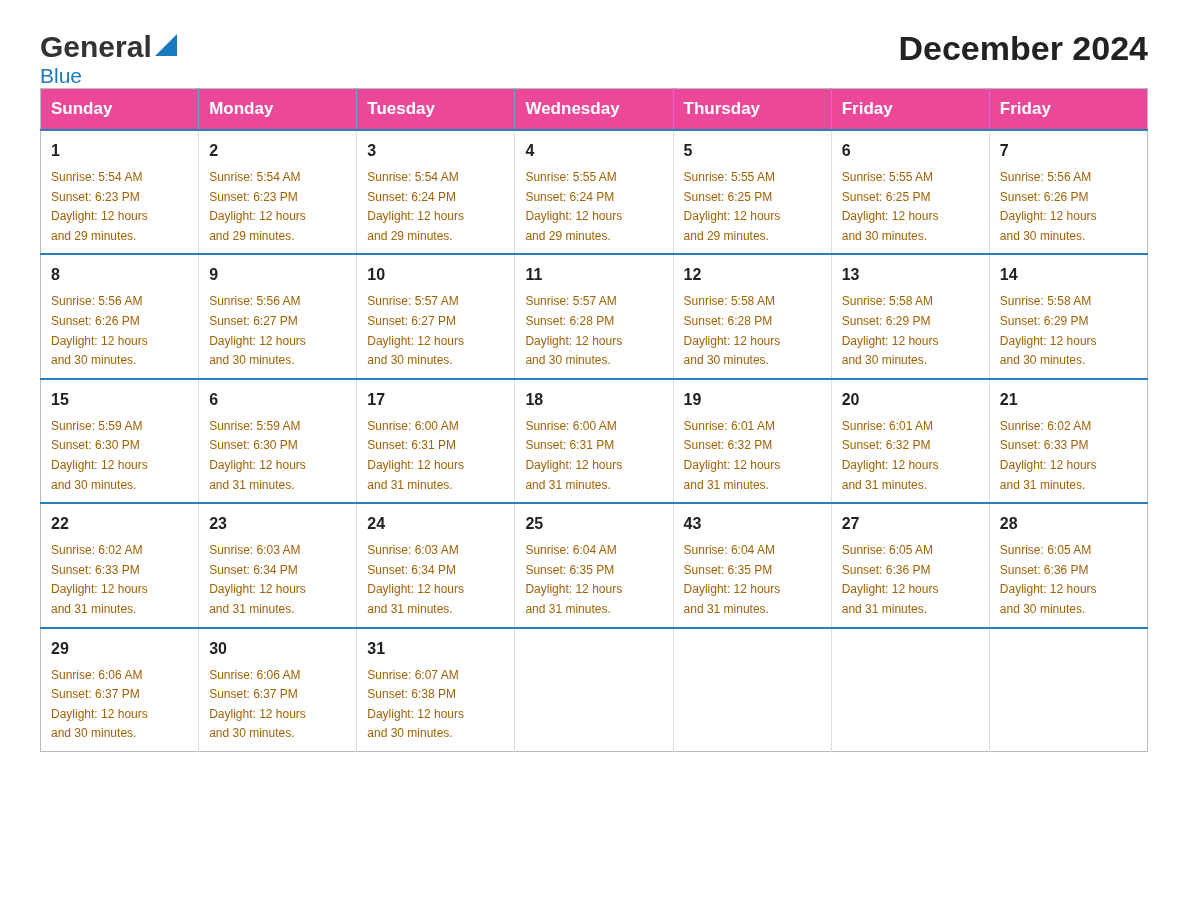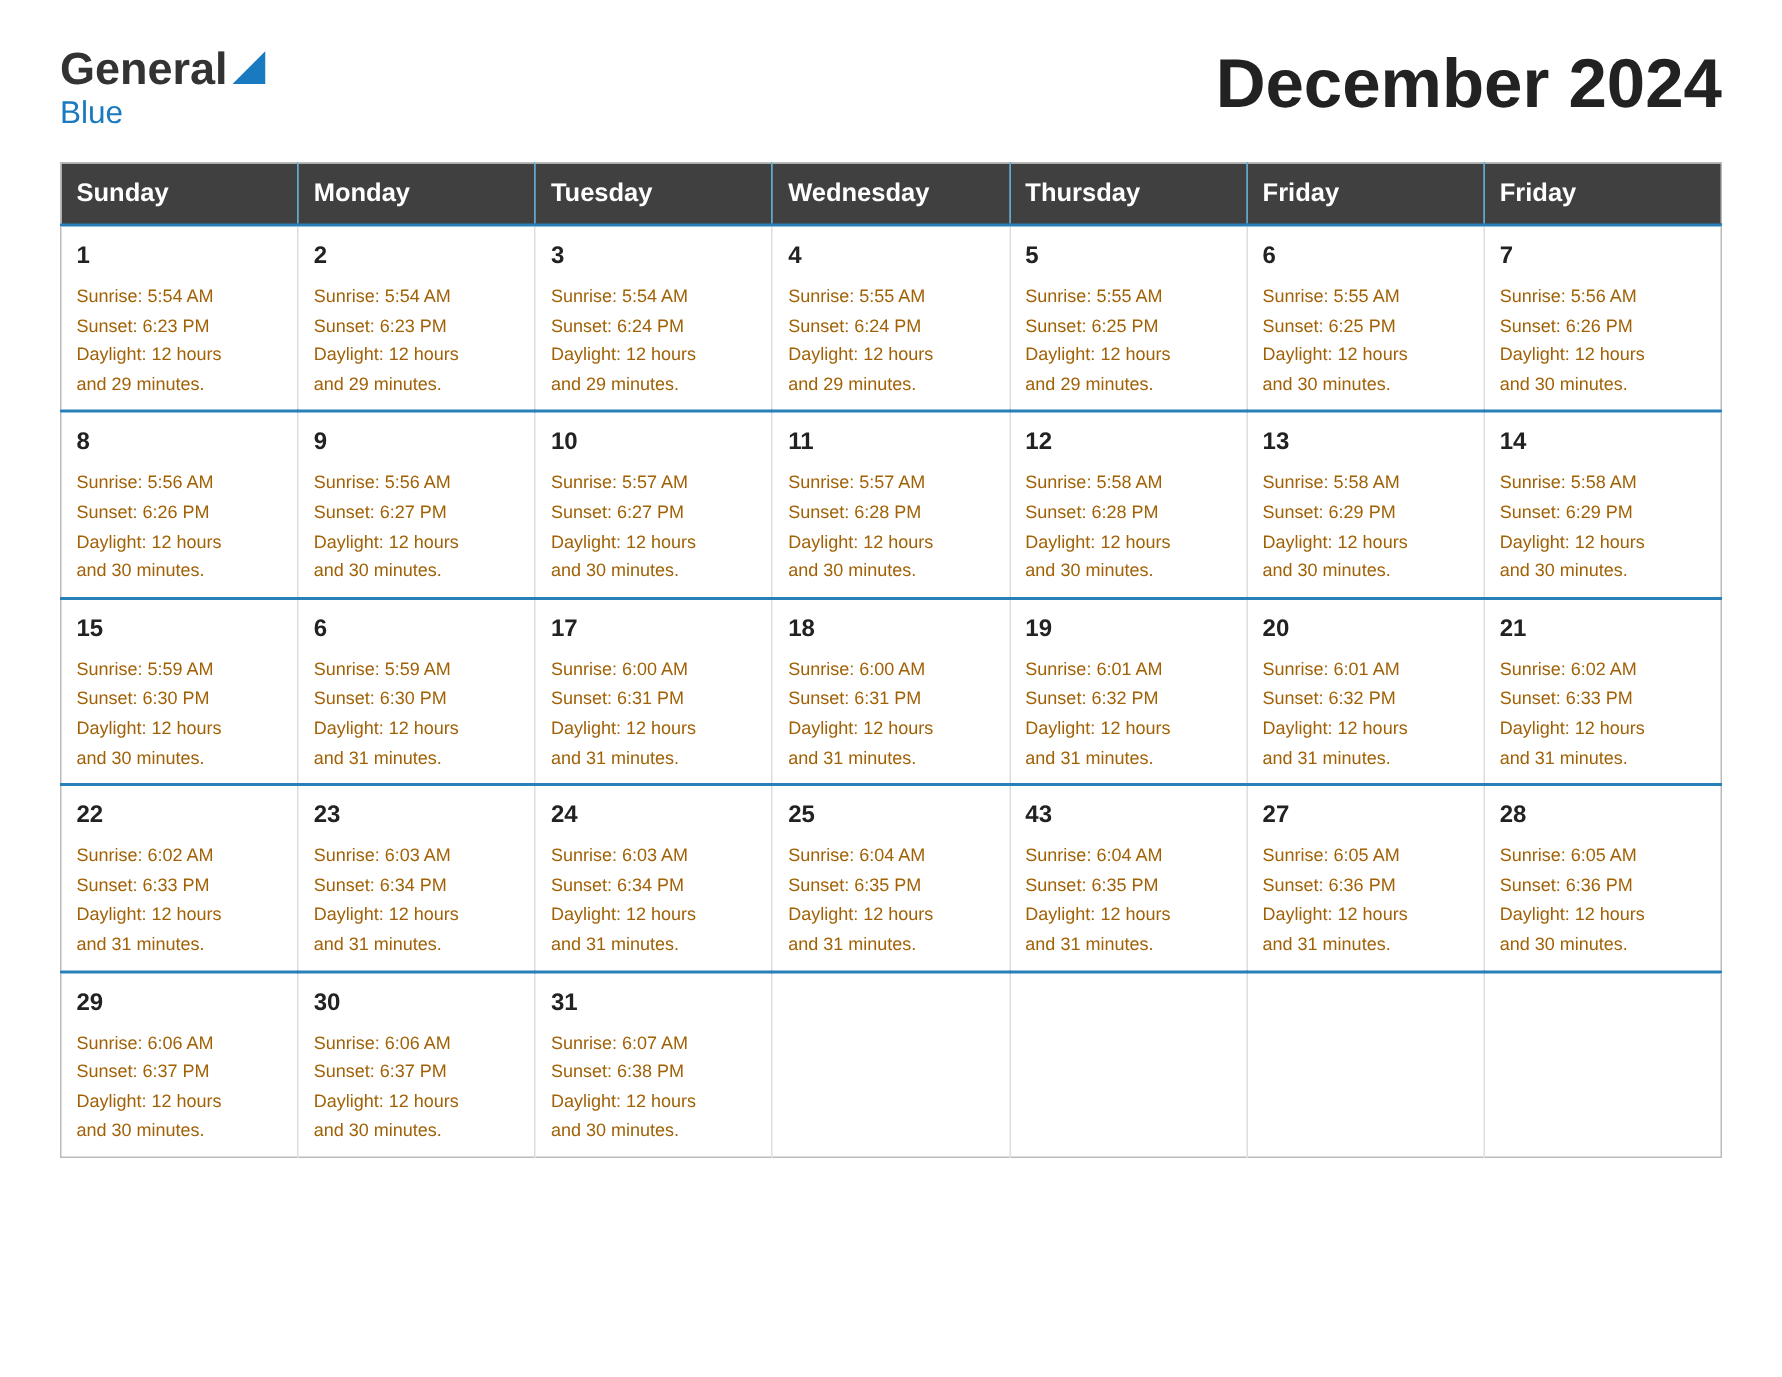--- a/index.html
+++ b/index.html
@@ -7,52 +7,51 @@
       font-family: Arial, Helvetica, sans-serif;
       background: #fff;
       padding: 30px 40px;
       width: 1188px;
       min-height: 918px;
     }
     .header {
       display: flex;
       justify-content: space-between;
       align-items: flex-start;
-      margin-bottom: 20px;
     }
     .logo {
       display: flex;
       flex-direction: column;
       align-items: flex-start;
     }
     .logo-row {
       display: flex;
       align-items: center;
     }
     .title-block {
       text-align: right;
     }
     .month-title {
-      font-size: 46px;
+      font-size: 34px;
       font-weight: bold;
       color: #222;
       line-height: 1.1;
     }
     .location-title {
       font-size: 22px;
       color: #555;
       margin-top: 4px;
     }
     .calendar-table {
       width: 100%;
       border-collapse: collapse;
       border: 1px solid #bbb;
     }
     .calendar-table thead tr {
-      background-color: #404040;
+      background-color: #ec4899;
     }
     .calendar-table thead th {
       color: #fff;
       font-size: 17px;
       font-weight: bold;
       padding: 10px 10px;
       text-align: left;
       border-right: 1px solid #5aaad8;
     }
     .calendar-table thead th:last-child {

